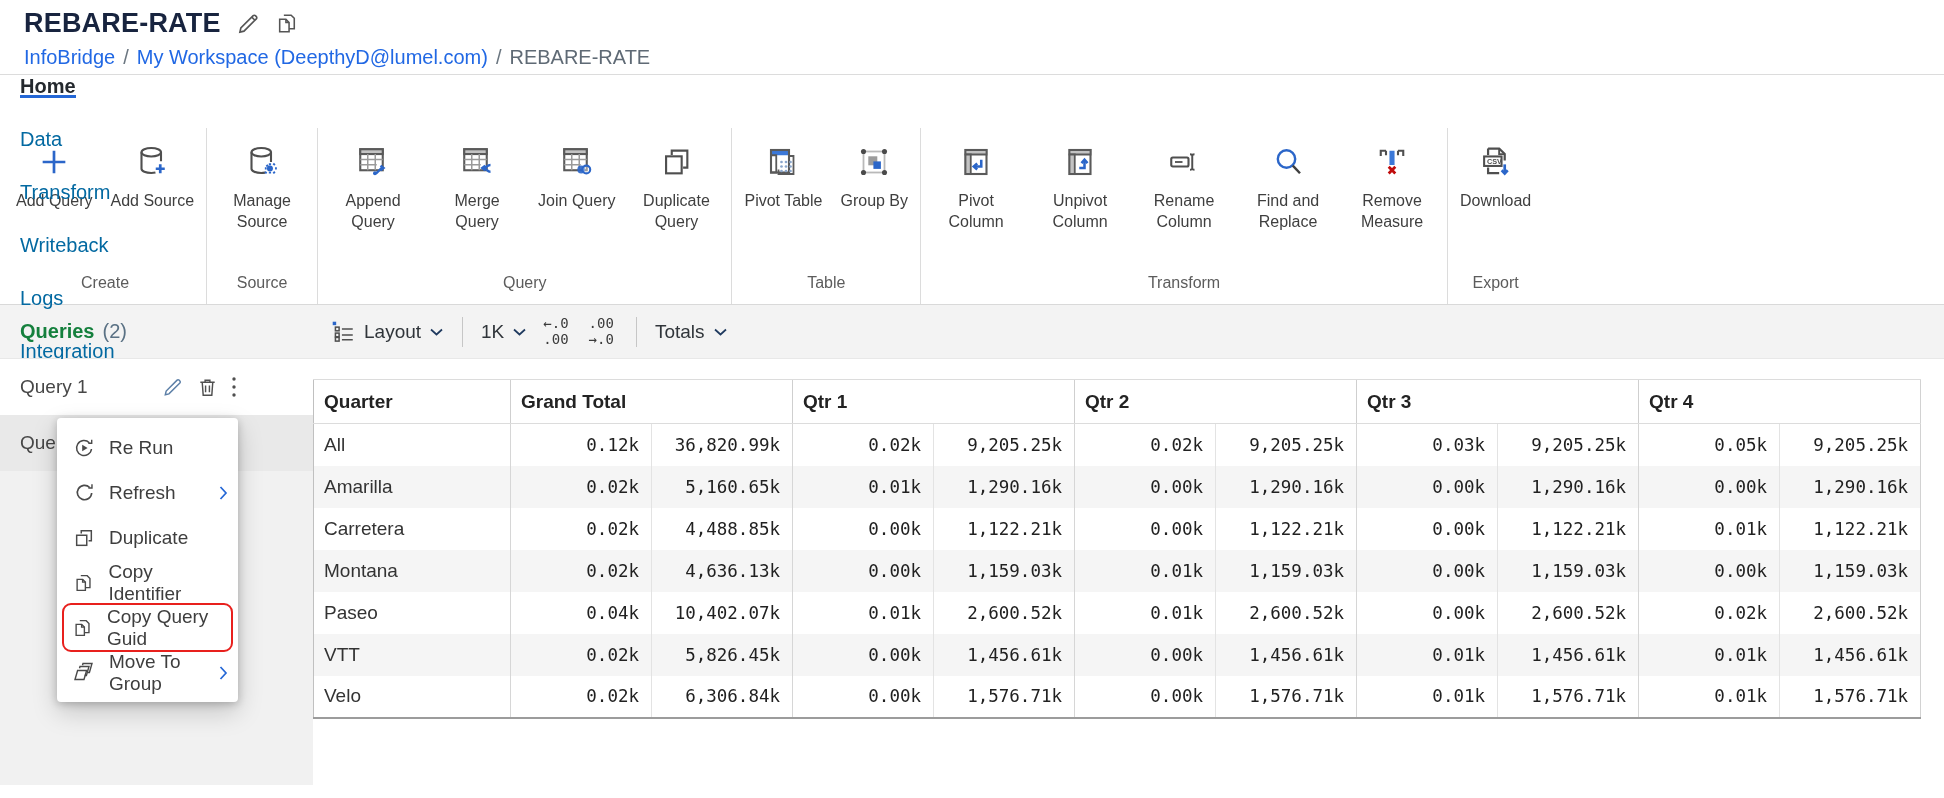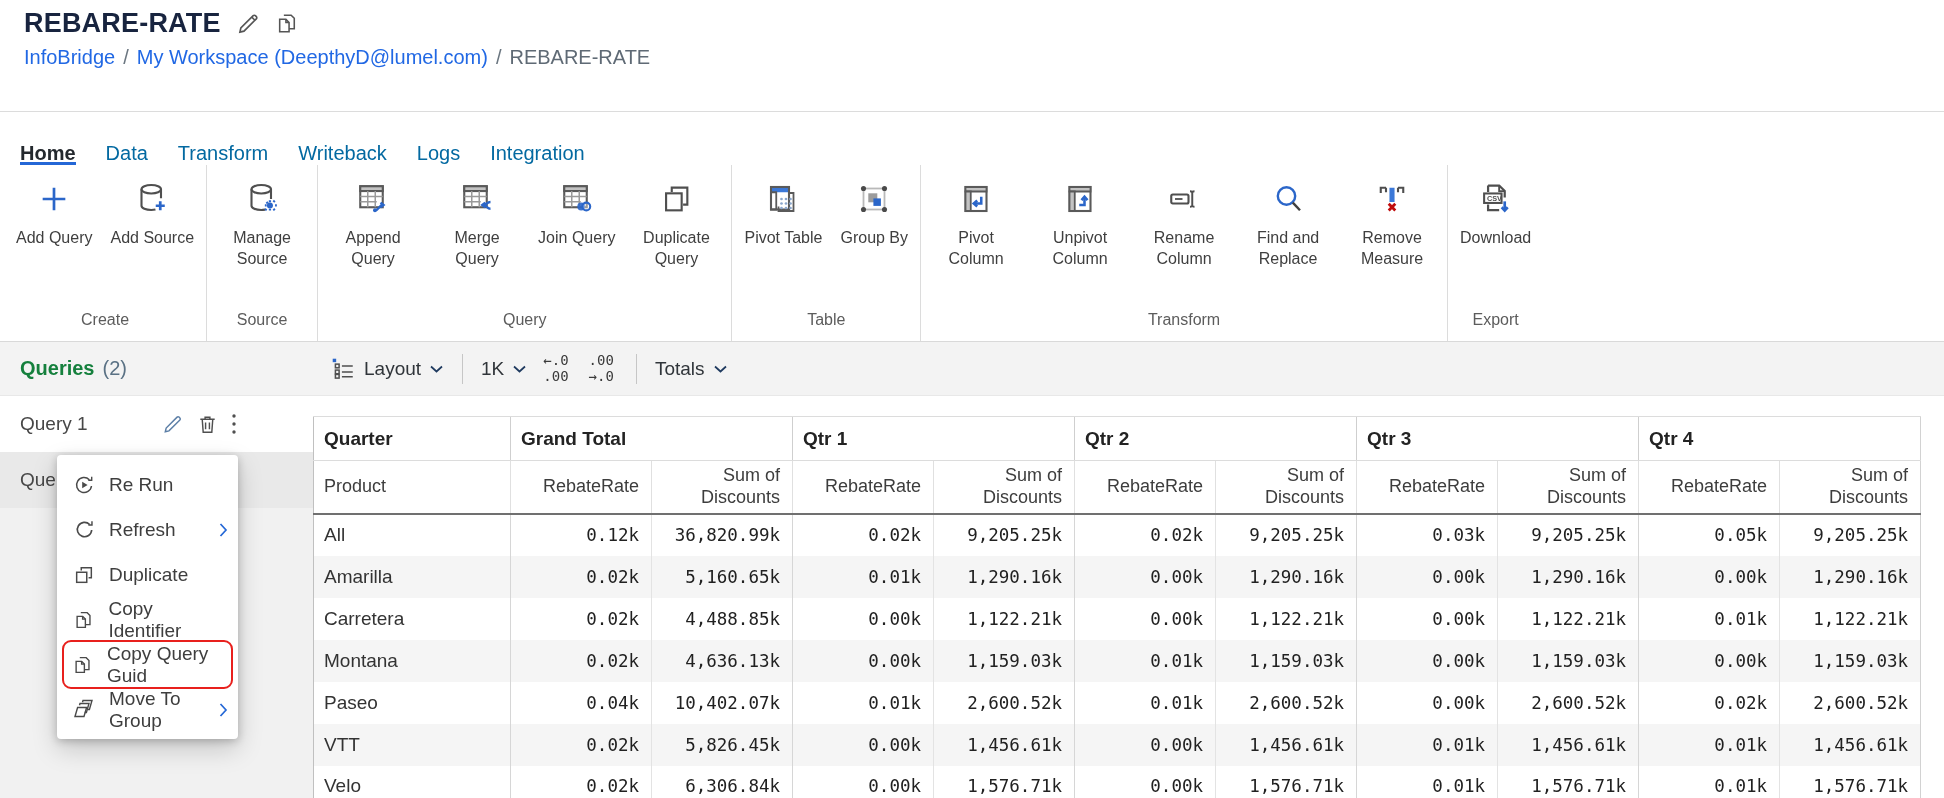--- a/index.html
+++ b/index.html
@@ -1,30 +1,30 @@
 <!DOCTYPE html>
 <html><head>
 <meta charset="utf-8">
 <style>
   * { margin:0; padding:0; box-sizing:border-box; }
   html,body { width:1944px; height:798px; overflow:hidden; background:#fff;
     font-family:"Liberation Sans", sans-serif; }
   body { position:relative; }
 
   
-  .page-header { padding:8px 0 0 24px; height:112px; border-bottom:1px solid #dcdcdc; }
+  .page-header { padding:8px 0 0 24px; height:75px; border-bottom:1px solid #dcdcdc; }
   .title-row { display:flex; align-items:center; gap:14px; }
   .title-row h1 { font-size:27px; font-weight:700; color:#18243f; letter-spacing:.2px; }
   .hicon { display:flex; align-items:center; cursor:pointer; }
   .breadcrumb { margin-top:7px; font-size:20px; color:#5f6a75; display:flex; gap:8px; }
   .breadcrumb a { color:#2168e4; text-decoration:none; cursor:pointer; }
   .breadcrumb .sep { color:#6b7680; }
 
   
-  .tabbar { height:53px; display:flex; align-items:flex-end; padding-left:20px; gap:30px; }
+  .tabbar { height:53px; display:flex; align-items:flex-start; padding-left:20px; gap:30px;flex-direction:column; }
   .tab { position:relative; display:flex; align-items:center; font-size:20px; color:#0369a1; cursor:pointer; }
   .tab.active { font-weight:700; color:#24292e; }
   .tab.active::after { content:''; position:absolute; left:0; right:0; bottom:0; height:3px; background:#2467d6; }
 
   
   .ribbon { height:177px; display:flex; border-bottom:1px solid #d9d9d9; padding-left:4px; }
   .rgroup { display:flex; flex-direction:column; justify-content:space-between;
     padding:14px 12px 6px; border-right:1px solid #dcdcdc; }
   .rgroup:last-child { border-right:none; }
   .rbuttons { display:flex; gap:18px; align-items:flex-start; }
@@ -446,33 +446,20 @@
     </colgroup>
     <thead>
         <tr class="grp">
           <th>Quarter</th>
           <th colspan="2" class="gb">Grand Total</th>
           <th colspan="2" class="gb">Qtr 1</th>
           <th colspan="2" class="gb">Qtr 2</th>
           <th colspan="2" class="gb">Qtr 3</th>
           <th colspan="2" class="gb">Qtr 4</th>
         </tr>
-        <tr class="sub">
-          <th class="rowhdr">Product</th>
-          <th class="num gb">RebateRate</th>
-          <th class="num">Sum of Discounts</th>
-          <th class="num gb">RebateRate</th>
-          <th class="num">Sum of Discounts</th>
-          <th class="num gb">RebateRate</th>
-          <th class="num">Sum of Discounts</th>
-          <th class="num gb">RebateRate</th>
-          <th class="num">Sum of Discounts</th>
-          <th class="num gb">RebateRate</th>
-          <th class="num">Sum of Discounts</th>
-        </tr>
       </thead>
     <tbody>
         <tr class="total">
           <td class="rowhdr">All</td>
           <td class="gb">0.12k</td>
           <td>36,820.99k</td>
           <td class="gb">0.02k</td>
           <td>9,205.25k</td>
           <td class="gb">0.02k</td>
           <td>9,205.25k</td>

